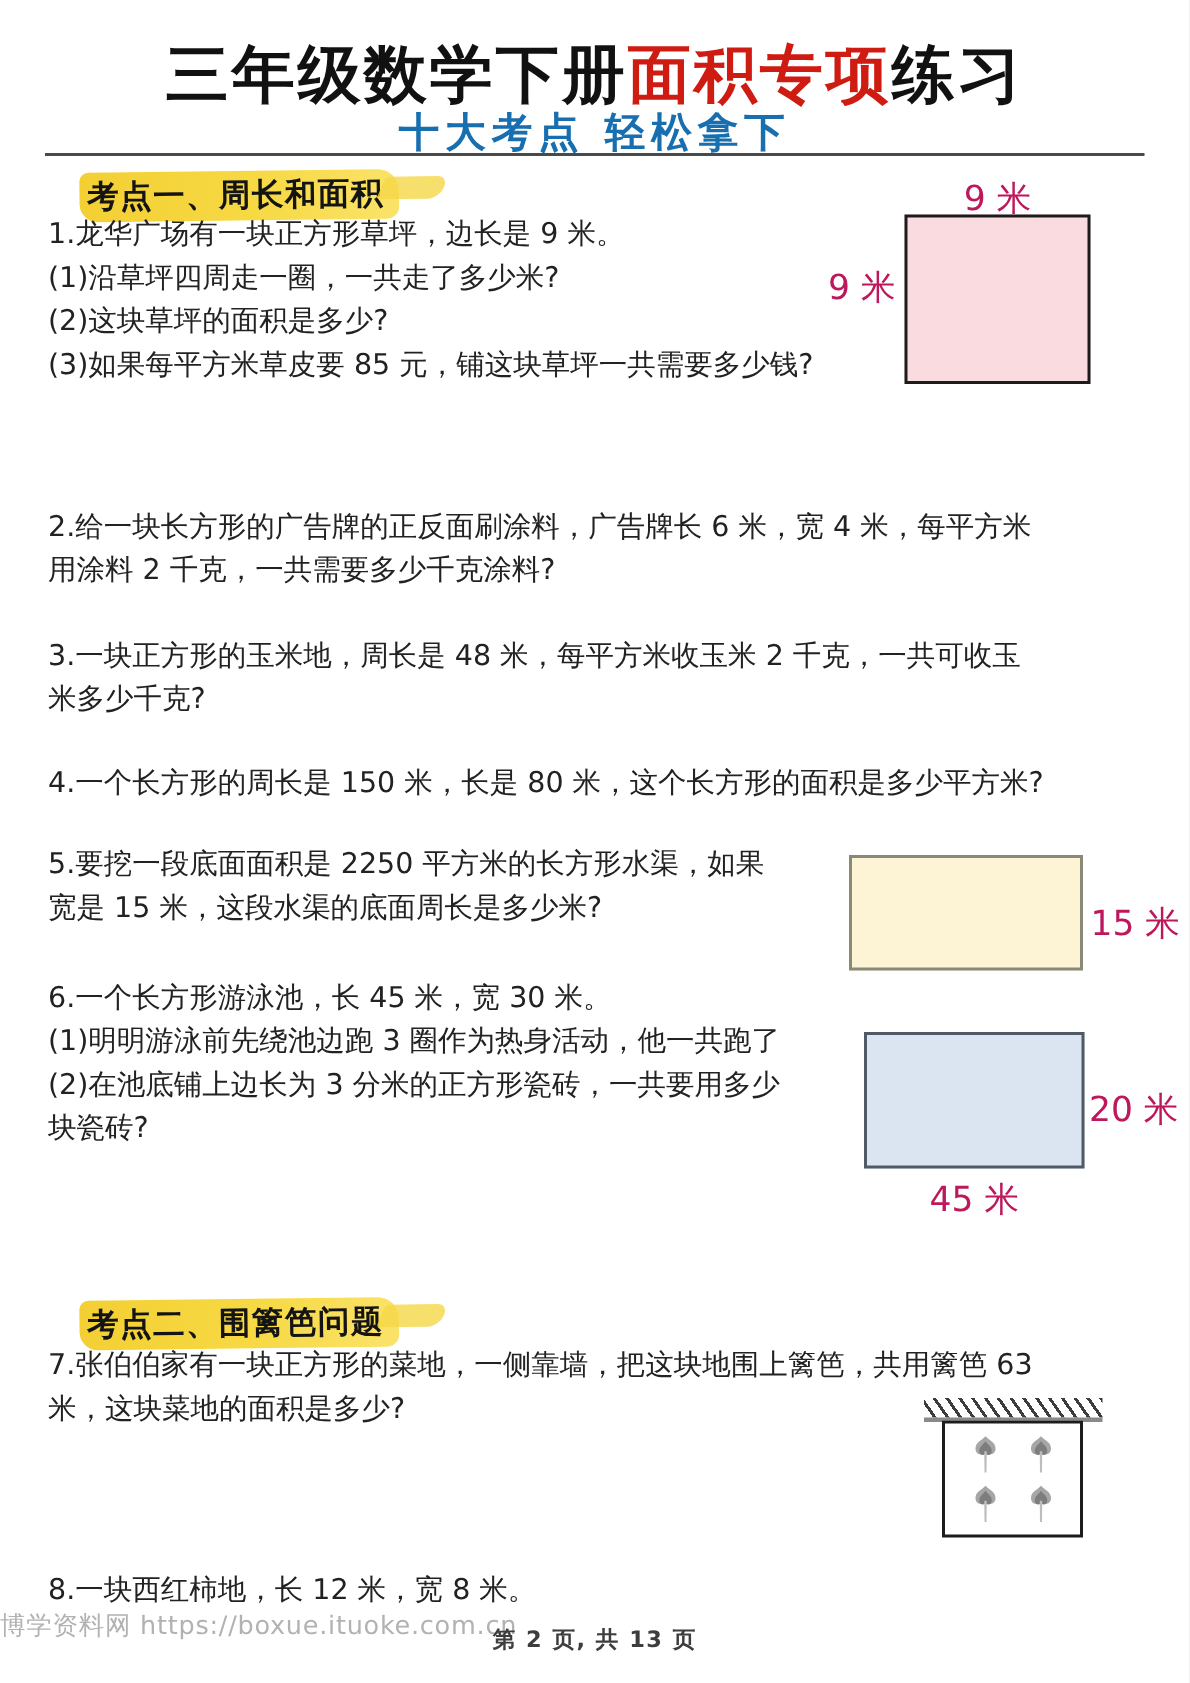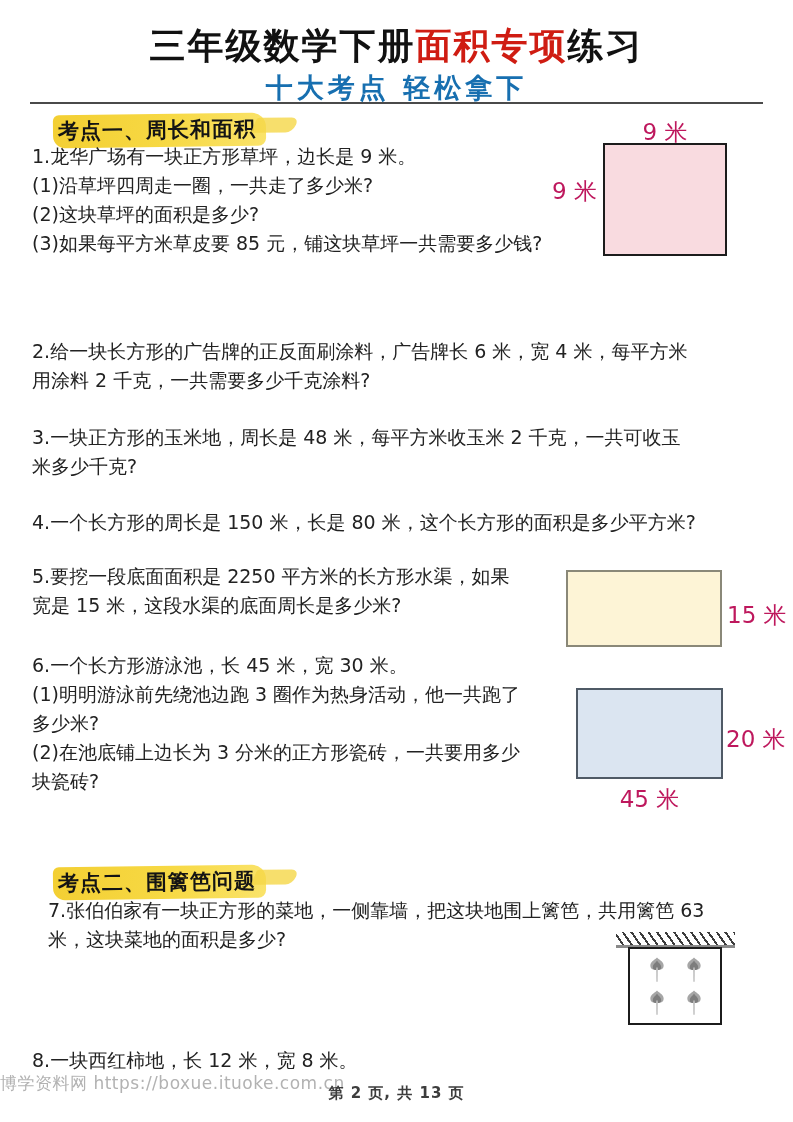--- a/index.html
+++ b/index.html
@@ -8,21 +8,21 @@
     width:793px;height:1122px;
     margin:0 auto;
     background:#ffffff;
     font-family:"DejaVu Sans","Liberation Sans",sans-serif;
     color:#1f1f1f;
     overflow:hidden;
   }
   
   .title{
     position:absolute;top:22px;left:0;width:100%;
-    text-align:center;font-size:36px;font-weight:bold;
+    text-align:center;font-size:42px;font-weight:bold;
     letter-spacing:2px;color:#111;
   }
   .title .red{color:#cf1c12;}
   .subtitle{
     position:absolute;top:70px;left:0;width:100%;
     text-align:center;font-size:27px;font-weight:bold;
     color:#176fb0;letter-spacing:4px;
   }
   .divider{
     position:absolute;top:102px;left:30px;width:733px;height:2px;
@@ -137,34 +137,33 @@
     <div>5.要挖一段底面面积是 2250 平方米的长方形水渠，如果</div>
     <div>宽是 15 米，这段水渠的底面周长是多少米?</div>
   </div>
 
   <div class="fig-rect-cream"></div>
   <div class="fig-label" style="left:727px;top:600px;">15 米</div>
 
   <div class="qtext" style="top:651px;">
     <div>6.一个长方形游泳池，长 45 米，宽 30 米。</div>
     <div>(1)明明游泳前先绕池边跑 3 圈作为热身活动，他一共跑了</div>
-    <div>多少米?</div>
     <div>(2)在池底铺上边长为 3 分米的正方形瓷砖，一共要用多少</div>
     <div>块瓷砖?</div>
   </div>
 
   <div class="fig-rect-blue"></div>
   <div class="fig-label" style="left:726px;top:724px;">20 米</div>
   <div class="fig-label" style="left:576px;top:784px;width:147px;text-align:center;">45 米</div>
 
   <div class="sec-heading" style="top:866px;">
     <span class="hl">考点二、围篱笆问题</span>
   </div>
 
-  <div class="qtext" style="top:896px;margin-left:16px;">
+  <div class="qtext" style="top:896px;">
     <div>7.张伯伯家有一块正方形的菜地，一侧靠墙，把这块地围上篱笆，共用篱笆 63</div>
     <div>米，这块菜地的面积是多少?</div>
   </div>
 
   <div class="wall-hatch"></div>
   <div class="garden-square">
     <svg class="plant" viewBox="0 0 24 32">
       <path d="M12 1 C8 5 4 6 4 11 C4 15 8 17 12 14 C16 17 20 15 20 11 C20 6 16 5 12 1Z" fill="#a6a6a6"></path>
       <path d="M12 5 C10 8 7 9 7 13 C7 16 10 17 12 15 C14 17 17 16 17 13 C17 9 14 8 12 5Z" fill="#7d7d7d"></path>
       <path d="M11 13 L13 13 L12.8 30 L11.2 30 Z" fill="#bdbdbd"></path>

